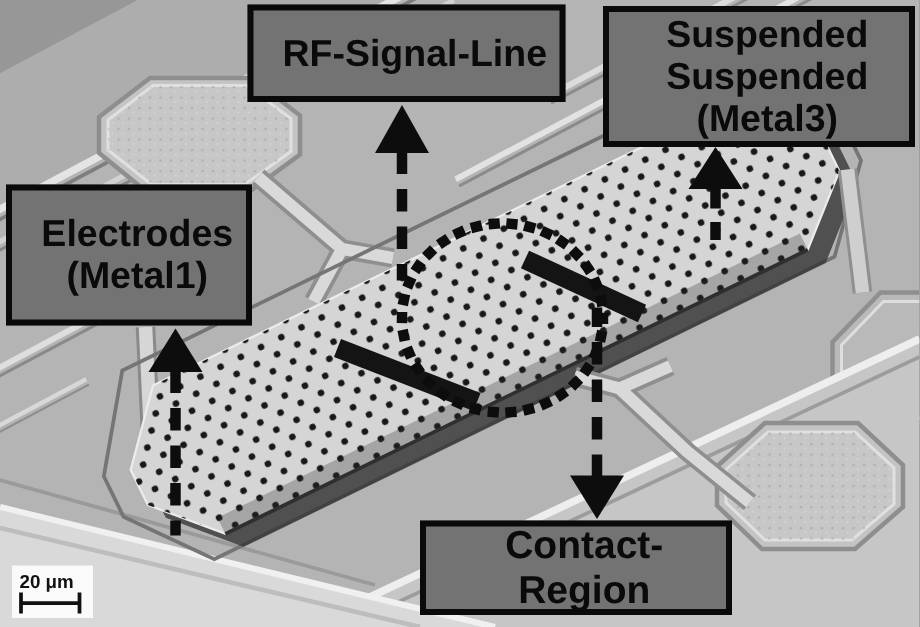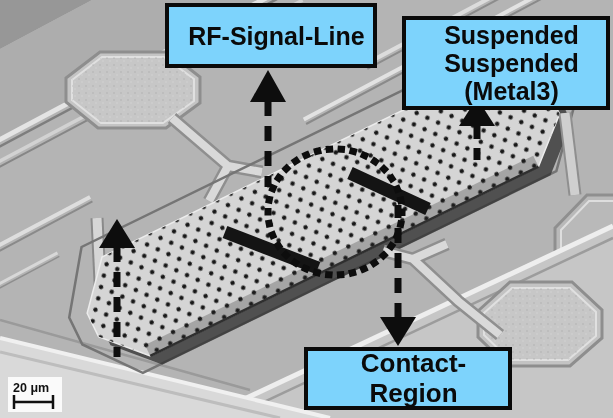--- a/index.html
+++ b/index.html
@@ -6,38 +6,38 @@
   #stage{
     position:relative;
     width:613px;height:418px;
     overflow:hidden;
     background:#b4b4b4;
     font-family:"Liberation Sans", sans-serif;
   }
   #sem{position:absolute;left:0;top:0;}
   .label-box{
     position:absolute;
-    background:#7dd3fc;
+    background:#737373;
     border:4px solid #0a0a0a;
     box-sizing:border-box;
     display:flex;
     flex-direction:column;
     align-items:center;
     justify-content:center;
     text-align:center;
     font-weight:bold;
     color:#0a0a0a;
     line-height:1.12;
     z-index:5;
     padding-left:11px;
   }
   #rf-box{left:165px;top:3px;width:212px;height:65px;font-size:25px;}
-  #sm-box{left:402px;top:16px;width:208px;height:94px;font-size:25px;}
+  #sm-box{left:402px;top:4px;width:208px;height:94px;font-size:25px;}
   #el-box{left:4px;top:123px;width:164px;height:94px;font-size:25px;}
-  #cr-box{left:280px;top:347px;width:208px;height:63px;font-size:26px;margin-left:24px;}
+  #cr-box{left:280px;top:347px;width:208px;height:63px;font-size:26px;}
 </style>
 </head>
 <body>
 
 <div id="stage">
 
   <svg id="sem" width="613" height="418" viewBox="0 0 613 418" xmlns="http://www.w3.org/2000/svg">
     <defs>
       <pattern id="memDots" width="15" height="18" patternUnits="userSpaceOnUse">
         <circle cx="4" cy="4.5" r="2.2" fill="#181818"></circle>
@@ -163,18 +163,22 @@
   <div class="label-box" id="rf-box">
     <div>RF-Signal-Line</div>
   </div>
 
   <div class="label-box" id="sm-box">
     <div>Suspended</div>
     <div>Suspended</div>
     <div>(Metal3)</div>
   </div>
 
+  <div class="label-box" id="el-box">
+    <div>Electrodes</div>
+    <div>(Metal1)</div>
+  </div>
 
   <div class="label-box" id="cr-box">
     <div>Contact-Region</div>
   </div>
 
 </div>
 
 </body></html>

